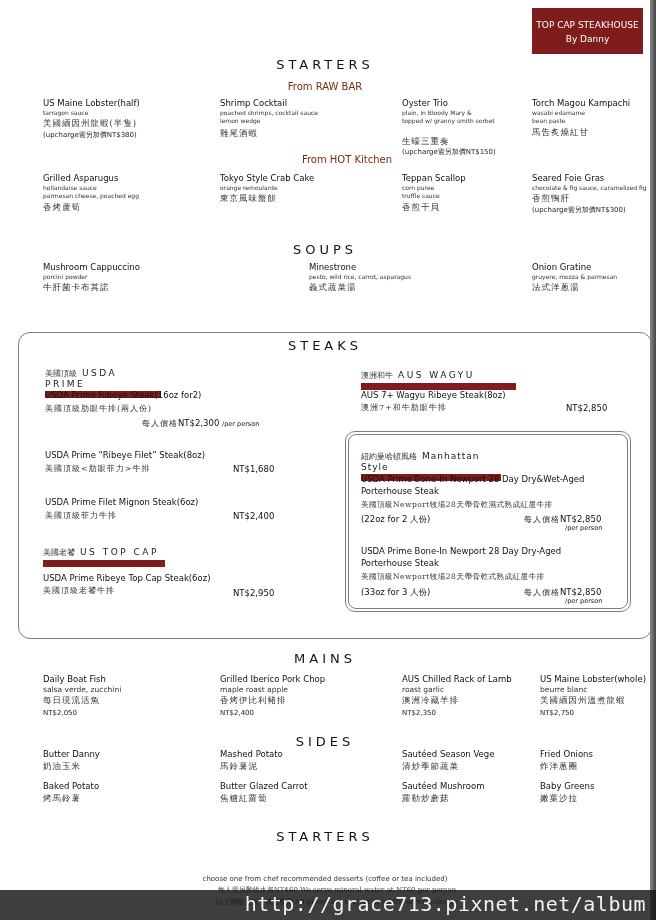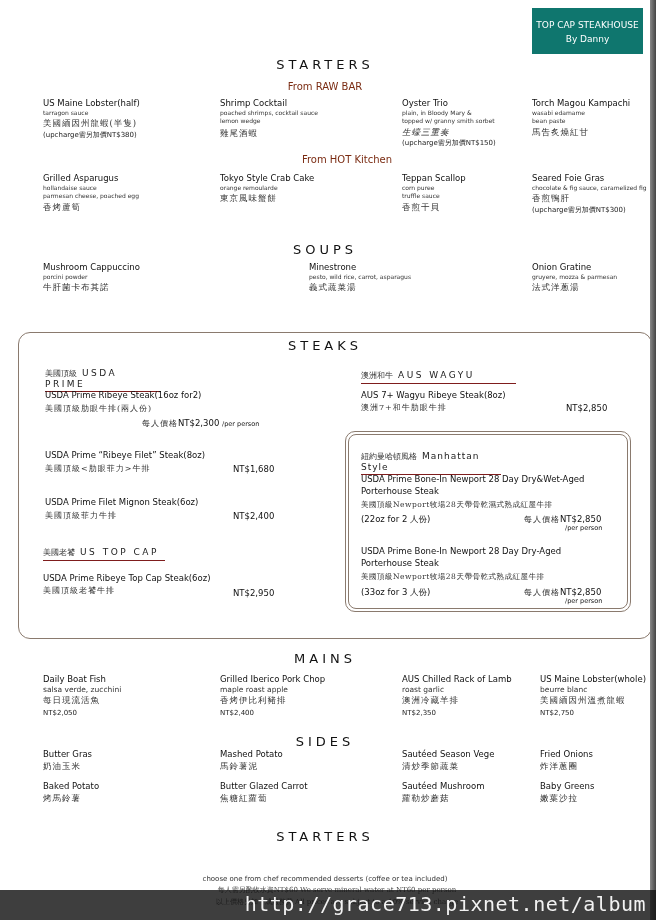--- a/index.html
+++ b/index.html
@@ -1,33 +1,33 @@
 <!DOCTYPE html>
 <html><head>
 <meta charset="utf-8">
 <style>
   * { box-sizing: border-box; margin: 0; padding: 0; }
   html, body { width: 656px; height: 920px; overflow: hidden; background: #ffffff; }
   body { font-family: "DejaVu Sans", sans-serif; color: #222; position: relative; }
   .page { position: absolute; left: 0; top: 0; width: 650px; height: 920px; background: #fff; }
   .right-shadow { position: absolute; right: 0; top: 0; width: 6px; height: 920px; background: linear-gradient(to right, #888, #444); }
-  .brand { position: absolute; left: 532px; top: 8px; width: 111px; height: 46px; background: #0f766e; color: #fff; text-align: center; font-size: 9px; line-height: 14px; padding-top: 10px; letter-spacing: 0; }
+  .brand { position: absolute; left: 532px; top: 8px; width: 111px; height: 46px; background: #7f1d1d; color: #fff; text-align: center; font-size: 9px; line-height: 14px; padding-top: 10px; letter-spacing: 0; }
   .brand .by { font-size: 9px; }
   .sec-title { position: absolute; left: 0; width: 650px; text-align: center; font-size: 13px; letter-spacing: 4px; color: #111; font-family: "DejaVu Sans", sans-serif; }
   .sub-title { position: absolute; left: 0; width: 650px; text-align: center; font-size: 10px; color: #7a2b12; }
   .item { position: absolute; font-size: 8.5px; line-height: 10px; color: #222; }
   .item .name { font-size: 8.5px; line-height: 12px; color: #111; }
   .item .desc { font-size: 6px; line-height: 7.5px; color: #333; }
   .item .zh { font-family: "DejaVu Serif", serif; font-size: 8.5px; line-height: 13px; color: #333; letter-spacing: 1px; }
   .item .up { font-size: 7px; line-height: 10px; color: #222; }
   .item .price { font-size: 7px; line-height: 12px; color: #222; }
   .steak-box { position: absolute; left: 18px; top: 332px; width: 634px; height: 307px; border: 1px solid #8a7a6e; border-radius: 12px; }
   .inner-box { position: absolute; left: 345px; top: 431px; width: 286px; height: 181px; border: 1px solid #8a7a6e; border-radius: 10px; }
   .inner-box2 { position: absolute; left: 348px; top: 434px; width: 280px; height: 175px; border: 1px solid #8a7a6e; border-radius: 8px; }
-  .group-head { position: absolute; font-size: 9px; letter-spacing: 1px; color: #222; border-bottom: 1px solid #7f1d1d; padding-bottom: 2px; }
+  .group-head { position: absolute; font-size: 9px; letter-spacing: 1px; color: #222; border-bottom: 7px solid #7f1d1d; padding-bottom: 2px; }
   .group-head .zh { font-family: "DejaVu Serif", serif; font-size: 8px; letter-spacing: 0; margin-right: 5px; color: #333; }
   .group-head .en-wide { letter-spacing: 2.5px; }
   .steak-name { position: absolute; font-size: 8.5px; color: #111; line-height: 12px; }
   .steak-zh { position: absolute; font-family: "DejaVu Serif", serif; font-size: 8px; color: #333; letter-spacing: 1px; line-height: 12px; }
   .steak-price { position: absolute; font-size: 8.5px; color: #111; line-height: 12px; }
   .per-person { font-size: 6.5px; }
   .per-zh { font-family: "DejaVu Serif", serif; font-size: 8px; letter-spacing: 1px; color: #333; }
   .note { position: absolute; left: 0; width: 650px; text-align: center; font-size: 7px; color: #333; }
   .watermark { position: absolute; left: 0; top: 890px; width: 656px; height: 30px; background: rgba(20,20,20,0.82); }
   .watermark-text { position: absolute; right: 10px; top: 2px; font-family: "DejaVu Sans Mono", monospace; font-size: 20px; color: #f2f2f2; letter-spacing: 0.5px; }
@@ -55,21 +55,21 @@
   <div class="item" style="left:220px; top:97px;">
     <div class="name">Shrimp Cocktail</div>
     <div class="desc">poached shrimps, cocktail sauce</div>
     <div class="desc">lemon wedge</div>
     <div class="zh" style="margin-top:3px;">雞尾酒蝦</div>
   </div>
   <div class="item" style="left:402px; top:97px;">
     <div class="name">Oyster Trio</div>
     <div class="desc">plain, in Bloody Mary &amp;</div>
     <div class="desc">topped w/ granny smith sorbet</div>
-    <div class="zh" style="margin-top:2px;font-style:italic;">生蠔三重奏</div>
+    <div class="zh" style="margin-top:11px;">生蠔三重奏</div>
     <div class="up" style="line-height:8px;">(upcharge需另加價NT$150)</div>
   </div>
   <div class="item" style="left:532px; top:97px;">
     <div class="name">Torch Magou Kampachi</div>
     <div class="desc">wasabi edamame</div>
     <div class="desc">bean paste</div>
     <div class="zh" style="margin-top:2px;">馬告炙燒紅甘</div>
   </div>
 
   <div class="sub-title" style="top:154px;padding-left:44px;">From HOT Kitchen</div>
@@ -197,21 +197,21 @@
   </div>
   <div class="item" style="left:540px; top:673px;">
     <div class="name">US Maine Lobster(whole)</div>
     <div class="desc" style="font-size:7.5px; line-height:9px;">beurre blanc</div>
     <div class="zh">美國緬因州溫煮龍蝦</div>
     <div class="price">NT$2,750</div>
   </div>
 
   <div class="sec-title" style="top:734px;">SIDES</div>
   <div class="item" style="left:43px; top:748px;">
-    <div class="name">Butter Gras</div>
+    <div class="name">Butter Danny</div>
     <div class="zh">奶油玉米</div>
   </div>
   <div class="item" style="left:220px; top:748px;">
     <div class="name">Mashed Potato</div>
     <div class="zh">馬鈴薯泥</div>
   </div>
   <div class="item" style="left:402px; top:748px;">
     <div class="name">Sautéed Season Vege</div>
     <div class="zh">清炒季節蔬菜</div>
   </div>

